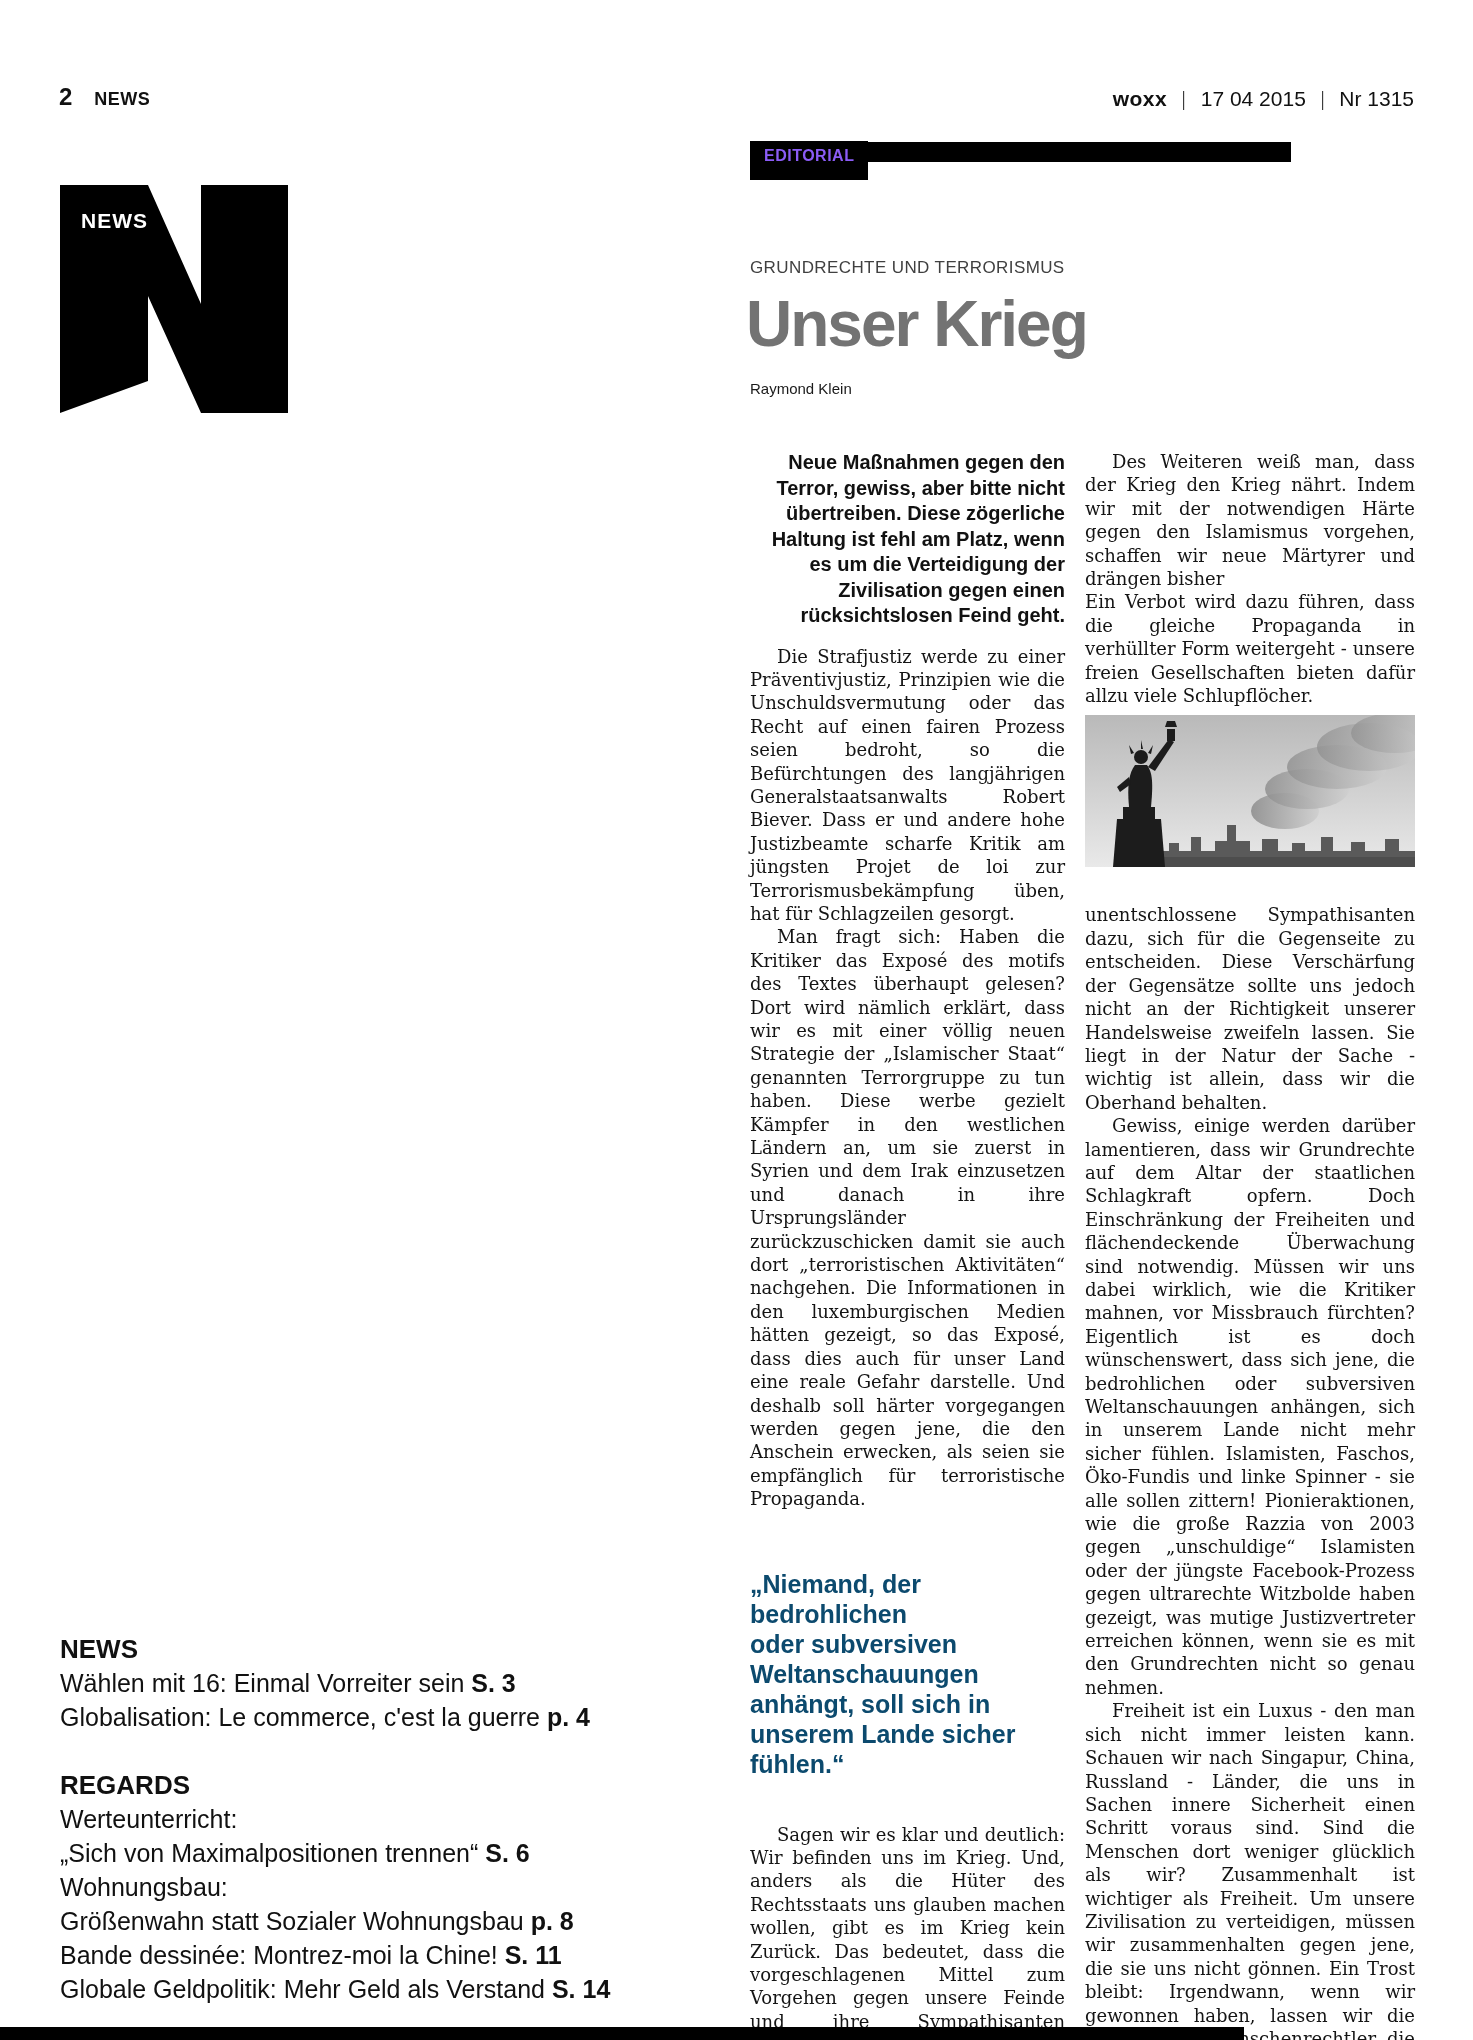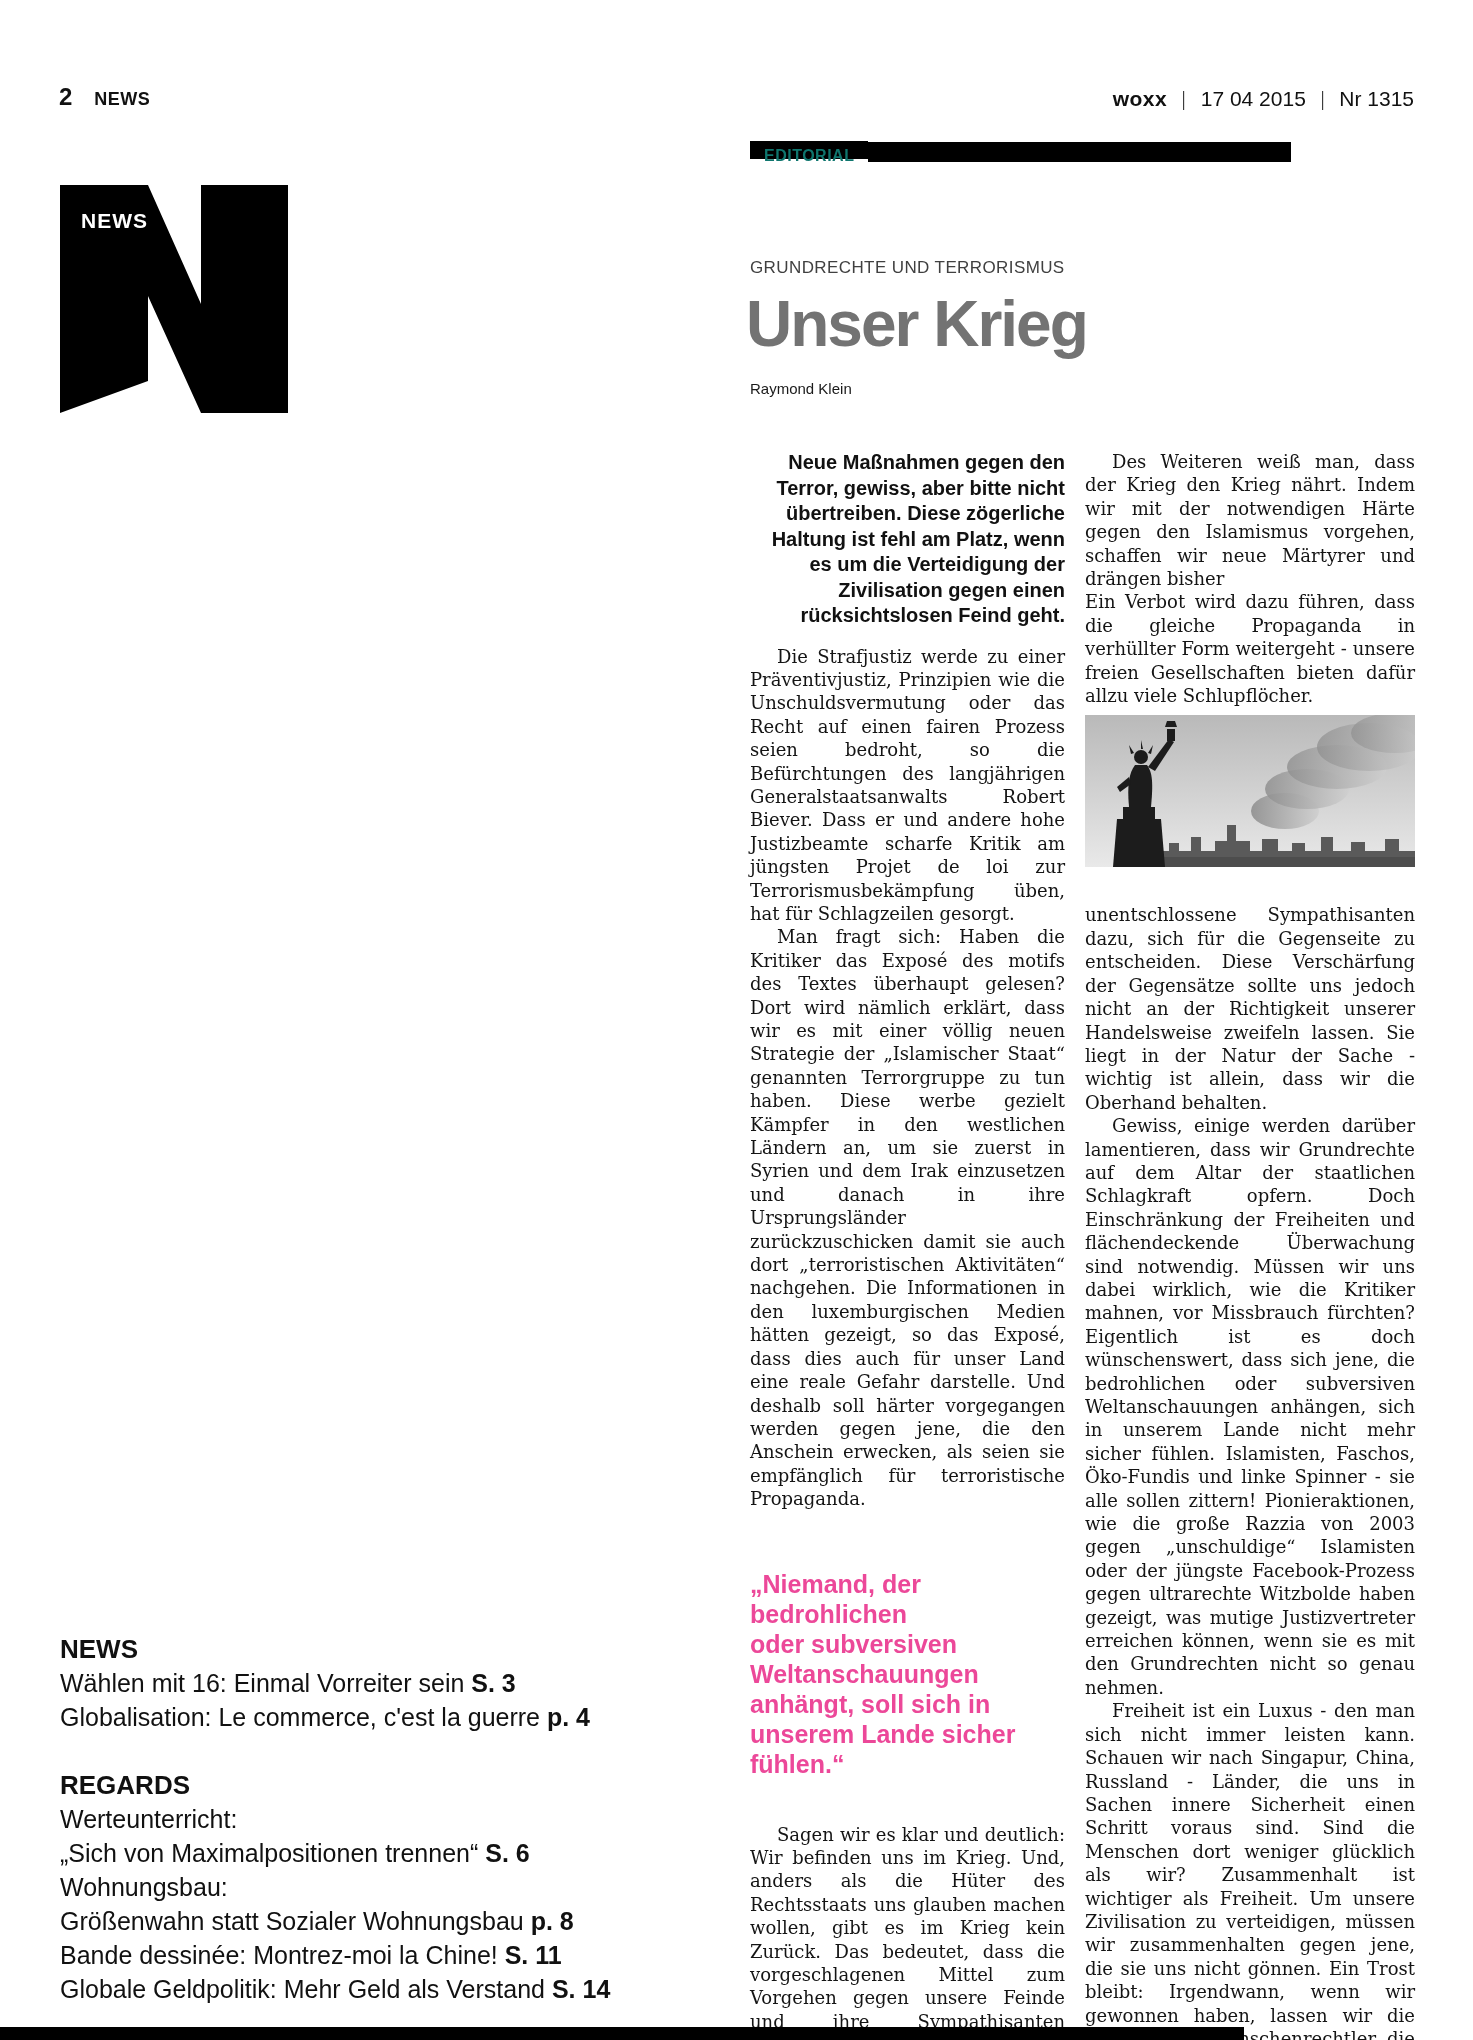--- a/index.html
+++ b/index.html
@@ -14,22 +14,22 @@
   }
   
   .hdr-left{position:absolute;left:59px;top:83px;display:flex;align-items:baseline;gap:22px;}
   .hdr-pagenum{font-size:24px;font-weight:700;}
   .hdr-section{font-size:18px;font-weight:700;letter-spacing:.5px;}
   .hdr-right{position:absolute;right:59px;top:87px;display:flex;align-items:baseline;gap:14px;font-size:21px;}
   .hdr-brand{font-weight:700;letter-spacing:.5px;}
   .hdr-sep{font-weight:300;color:#222;transform:scaleX(.6);}
   
   .edit-tab{position:absolute;left:750px;top:141px;display:flex;align-items:flex-start;}
-  .edit-label{background:#000;color:#0f766e;font-size:16px;font-weight:700;letter-spacing:.5px;
-    height:18px;line-height:29px;padding:0 14px;}
+  .edit-label{background:#000;color:#8b5cf6;font-size:16px;font-weight:700;letter-spacing:.5px;
+    height:39px;line-height:29px;padding:0 14px;}
   .edit-bar{background:#000;height:20px;width:423px;margin-top:1px;}
   
   .nlogo{position:absolute;left:60px;top:185px;width:228px;height:230px;}
   .nlogo .news-label{
     position:absolute;left:21px;top:24px;color:#fff;font-size:21px;font-weight:700;letter-spacing:1px;}
   
   .kicker{position:absolute;left:750px;top:258px;font-size:17px;letter-spacing:.4px;color:#404040;}
   .headline{position:absolute;left:746px;top:292px;font-size:64px;font-weight:700;letter-spacing:-2px;color:#737373;line-height:1;}
   .byline{position:absolute;left:750px;top:380px;font-size:15px;color:#1a1a1a;}
   
@@ -40,21 +40,21 @@
     margin:0 0 16px 0;font-size:20px;line-height:25.5px;font-weight:700;
     font-family:"Liberation Sans",sans-serif;text-align:right;}
   .body{
     margin:0;font-size:18px;line-height:23.4px;
     font-family:"DejaVu Serif","Liberation Serif",serif;
     text-align:justify;hyphens:auto;-webkit-hyphens:auto;color:#141414;}
   .body.indent{text-indent:27px;}
   .pullquote{
     margin:58px 0 44px 0;
     font-size:25px;line-height:30px;font-weight:700;
-    color:#ec4899;white-space:pre-line;}
+    color:#0c4a6e;white-space:pre-line;}
   .photo{display:block;margin:8px 0 36px 0;}
   
   .contents{position:absolute;left:60px;top:1632px;width:660px;font-size:25px;line-height:34px;}
   .contents .sec-heading{font-weight:700;font-size:26px;white-space:nowrap;}
   .contents .item{white-space:nowrap;}
   .contents .pageref{font-weight:700;margin-top:12px;}
   .sec-gap{height:34px;}
   
   .bottom-bar{position:absolute;left:0;top:2027px;width:1244px;height:13px;background:#000;}
 </style>

